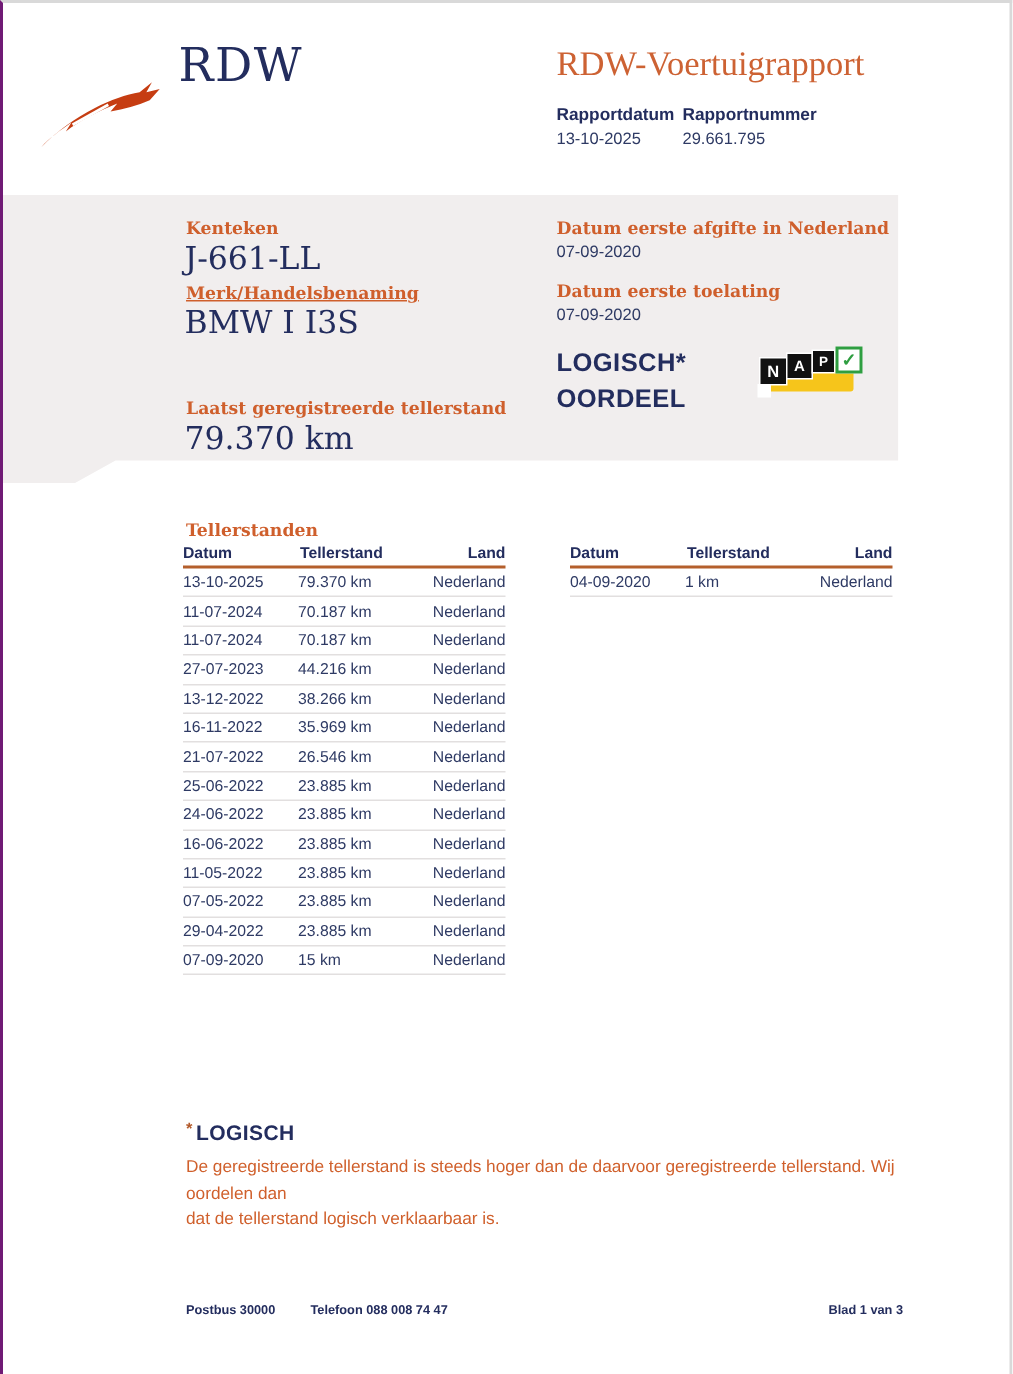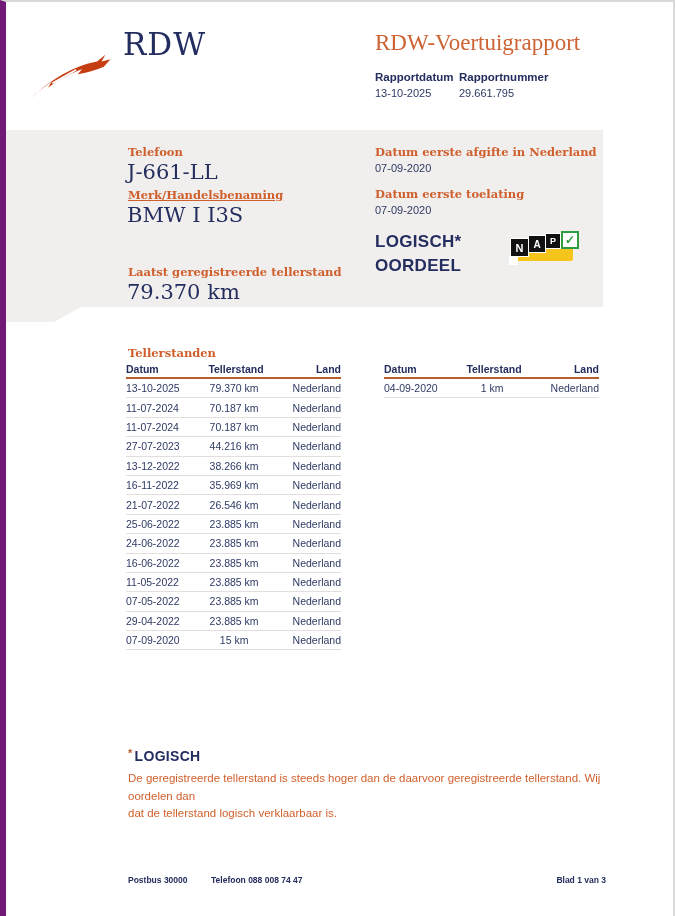--- a/index.html
+++ b/index.html
@@ -1,19 +1,19 @@
 <!DOCTYPE html>
 <html><head>
 <meta charset="utf-8">
 <style>
   html,body{margin:0;padding:0;background:#fff;}
   .page{
     position:relative;width:675px;height:916px;box-sizing:border-box;
     background:#ffffff;
-    border-top:2px solid #d9d9d9;border-left:6px solid #701a75;border-right:2px solid #d9d9d9;
+    border-top:2px solid #d9d9d9;border-left:2px solid #701a75;border-right:2px solid #d9d9d9;
     font-family:"Liberation Sans",sans-serif;color:#232d5e;overflow:hidden;padding-left:21px;
   }
   
   .wing{position:absolute;left:24px;top:44px;width:82px;height:58px;}
   .logo-text{position:absolute;left:117px;top:24px;font-family:"DejaVu Serif",serif;
     font-size:31px;letter-spacing:1px;color:#232d5e;}
   .title{position:absolute;left:369px;top:28px;margin:0;font-family:Liberation Serif, serif;
     font-weight:normal;font-size:23px;color:#cd6233;white-space:nowrap;}
   .meta{position:absolute;left:369px;top:69px;display:flex;}
   .meta-col{display:flex;flex-direction:column;}
@@ -52,32 +52,32 @@
   .section-title{position:absolute;left:122px;top:344px;font-family:"DejaVu Serif",serif;
     font-weight:bold;font-size:11.5px;color:#cf5f2c;}
   .table{position:absolute;top:359px;width:215px;font-size:10.5px;color:#2e3a64;}
   .table.left{left:120px;}
   .table.right{left:378px;}
   .thead{display:flex;height:16px;align-items:center;font-weight:bold;color:#232d5e;
     border-bottom:2px solid #b45f2c;}
   .trow{display:flex;height:18.4px;align-items:center;border-bottom:1px solid #e2dfdf;}
   .tcell{white-space:nowrap;}
   .c0{width:78px;text-align:left;}
-  .c1{width:64px;text-align:center;}
+  .c1{width:64px;text-align:left;}
   .c2{flex:1;text-align:right;margin-left:27px;}
   
   .footnote-title{position:absolute;left:122px;top:745px;font-size:14px;font-weight:bold;
     color:#232d5e;letter-spacing:.3px;}
   .footnote-title .ast{color:#b35a2b;font-size:11px;vertical-align:4px;margin-right:2px;}
   .footnote-text{position:absolute;left:122px;top:768px;width:500px;color:#d0602c;
     font-size:11.5px;line-height:17.5px;}
   
   .footer{position:absolute;left:122px;top:866px;width:478px;font-size:8.5px;
     font-weight:bold;color:#232d5e;}
-  .f-row{display:flex;height:16.5px;align-items:flex-end;}
+  .f-row{display:flex;height:16.5px;align-items:flex-start;}
   .f-c1{width:83px;}
   .f-c2{flex:1;}
   .f-c3{text-align:right;}
 </style>
 </head>
 <body>
 
 <div class="page">
 
   <svg class="wing" viewBox="0 0 110 70" aria-hidden="true">
@@ -92,21 +92,21 @@
       <span class="meta-label">Rapportdatum</span>
       <span class="meta-value">13-10-2025</span>
     </div>
     <div class="meta-col">
       <span class="meta-label">Rapportnummer</span>
       <span class="meta-value">29.661.795</span>
     </div>
   </div>
 
   <section class="panel">
-    <span class="lbl lbl-kenteken">Telefoon</span>
+    <span class="lbl lbl-kenteken">Kenteken</span>
     <span class="big val-kenteken">J-661-LL</span>
 
     <span class="lbl lbl-merk">Merk/Handelsbenaming</span>
     <span class="big val-merk">BMW I I3S</span>
 
     <span class="lbl lbl-laatst">Laatst geregistreerde tellerstand</span>
     <span class="big val-laatst">79.370 km</span>
 
     <span class="lbl lbl-afgifte">Datum eerste afgifte in Nederland</span>
     <span class="small val-afgifte">07-09-2020</span>

